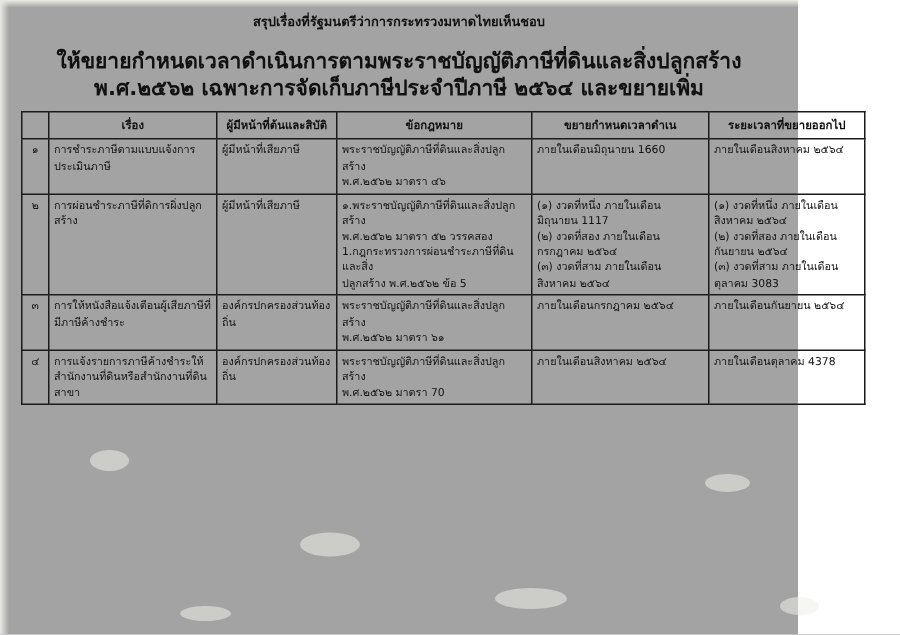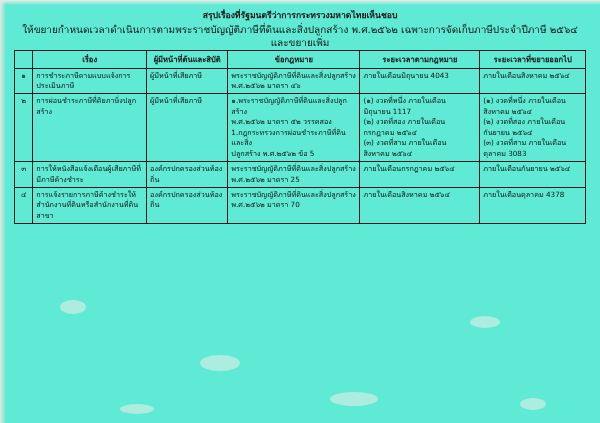--- a/index.html
+++ b/index.html
@@ -9,23 +9,23 @@
   body {
     width: 600px;
     height: 423px;
     background: #ffffff;
     font-family: "DejaVu Sans", "Liberation Sans", sans-serif;
     color: #111;
     overflow: hidden;
   }
   .page {
     position: relative;
-    width: 600px;
+    width: 532px;
     height: 423px;
-    background: #5eead4;
+    background: #a3a3a3;
     box-sizing: border-box;
     padding: 10px 14px 0 14px;
   }
   
   .blotch {
     position: absolute;
     border-radius: 50%;
     background: #efefe9;
     opacity: .55;
     pointer-events: none;
@@ -39,27 +39,27 @@
 
   .title-block {
     text-align: center;
     line-height: 1.35;
   }
   .title-line1 {
     font-size: 8.6px;
     font-weight: bold;
   }
   .title-line2 {
-    font-size: 10px;
-    font-weight: normal;
-    margin-top: 1px;
+    font-size: 14px;
+    font-weight: bold;
+    margin-top: 10px;
   }
 
   table.main {
-    margin-top: 0;
+    margin-top: 5px;
     width: 100%;
     border-collapse: collapse;
     table-layout: fixed;
   }
   table.main th, table.main td {
     border: 1px solid #1a1a1a;
     vertical-align: top;
     padding: 2px 3px;
     font-size: 7.2px;
     line-height: 1.45;
@@ -127,43 +127,43 @@
       <col class="col-law">
       <col class="col-legal">
       <col class="col-ext">
     </colgroup>
     <thead>
       <tr>
         <th></th>
         <th>เรื่อง</th>
         <th>ผู้มีหน้าที่ต้นและสิบัติ</th>
         <th>ข้อกฎหมาย</th>
-        <th>ระยะเวลาตามกฎหมาย</th>
+        <th>ขยายกำหนดเวลาดำเน</th>
         <th>ระยะเวลาที่ขยายออกไป</th>
       </tr>
     </thead>
     <tbody>
       <tr>
         <td class="c-no">๑</td>
         <td class="c-topic">การชำระภาษีตามแบบแจ้งการประเมินภาษี</td>
         <td class="c-resp">ผู้มีหน้าที่เสียภาษี</td>
         <td class="c-law">
           <span class="line">พระราชบัญญัติภาษีที่ดินและสิ่งปลูกสร้าง</span>
           <span class="line">พ.ศ.๒๕๖๒ มาตรา ๔๖</span>
         </td>
         <td class="c-legal">
-          <span class="line">ภายในเดือนมิถุนายน 4043</span>
+          <span class="line">ภายในเดือนมิถุนายน 1660</span>
         </td>
         <td class="c-ext">
           <span class="line">ภายในเดือนสิงหาคม ๒๕๖๔</span>
         </td>
       </tr>
       <tr>
         <td class="c-no">๒</td>
-        <td class="c-topic">การผ่อนชำระภาษีที่ดิยภาษิ่งปลูกสร้าง</td>
+        <td class="c-topic">การผ่อนชำระภาษีที่ดิการผิ่งปลูกสร้าง</td>
         <td class="c-resp">ผู้มีหน้าที่เสียภาษี</td>
         <td class="c-law">
           <span class="line">๑.พระราชบัญญัติภาษีที่ดินและสิ่งปลูกสร้าง</span>
           <span class="line">พ.ศ.๒๕๖๒ มาตรา ๕๒ วรรคสอง</span>
           <span class="line">1.กฎกระทรวงการผ่อนชำระภาษีที่ดินและสิ่ง</span>
           <span class="line">ปลูกสร้าง พ.ศ.๒๕๖๒ ข้อ 5</span>
         </td>
         <td class="c-legal">
           <span class="line">(๑) งวดที่หนึ่ง ภายในเดือน</span>
           <span class="line">มิถุนายน 1117</span>
@@ -180,21 +180,21 @@
           <span class="line">(๓) งวดที่สาม ภายในเดือน</span>
           <span class="line">ตุลาคม 3083</span>
         </td>
       </tr>
       <tr>
         <td class="c-no">๓</td>
         <td class="c-topic">การให้หนังสือแจ้งเตือนผู้เสียภาษีที่มีภาษีค้างชำระ</td>
         <td class="c-resp">องค์กรปกครองส่วนท้องถิ่น</td>
         <td class="c-law">
           <span class="line">พระราชบัญญัติภาษีที่ดินและสิ่งปลูกสร้าง</span>
-          <span class="line">พ.ศ.๒๕๖๒ มาตรา 25</span>
+          <span class="line">พ.ศ.๒๕๖๒ มาตรา ๖๑</span>
         </td>
         <td class="c-legal">
           <span class="line">ภายในเดือนกรกฎาคม ๒๕๖๔</span>
         </td>
         <td class="c-ext">
           <span class="line">ภายในเดือนกันยายน ๒๕๖๔</span>
         </td>
       </tr>
       <tr>
         <td class="c-no">๔</td>

